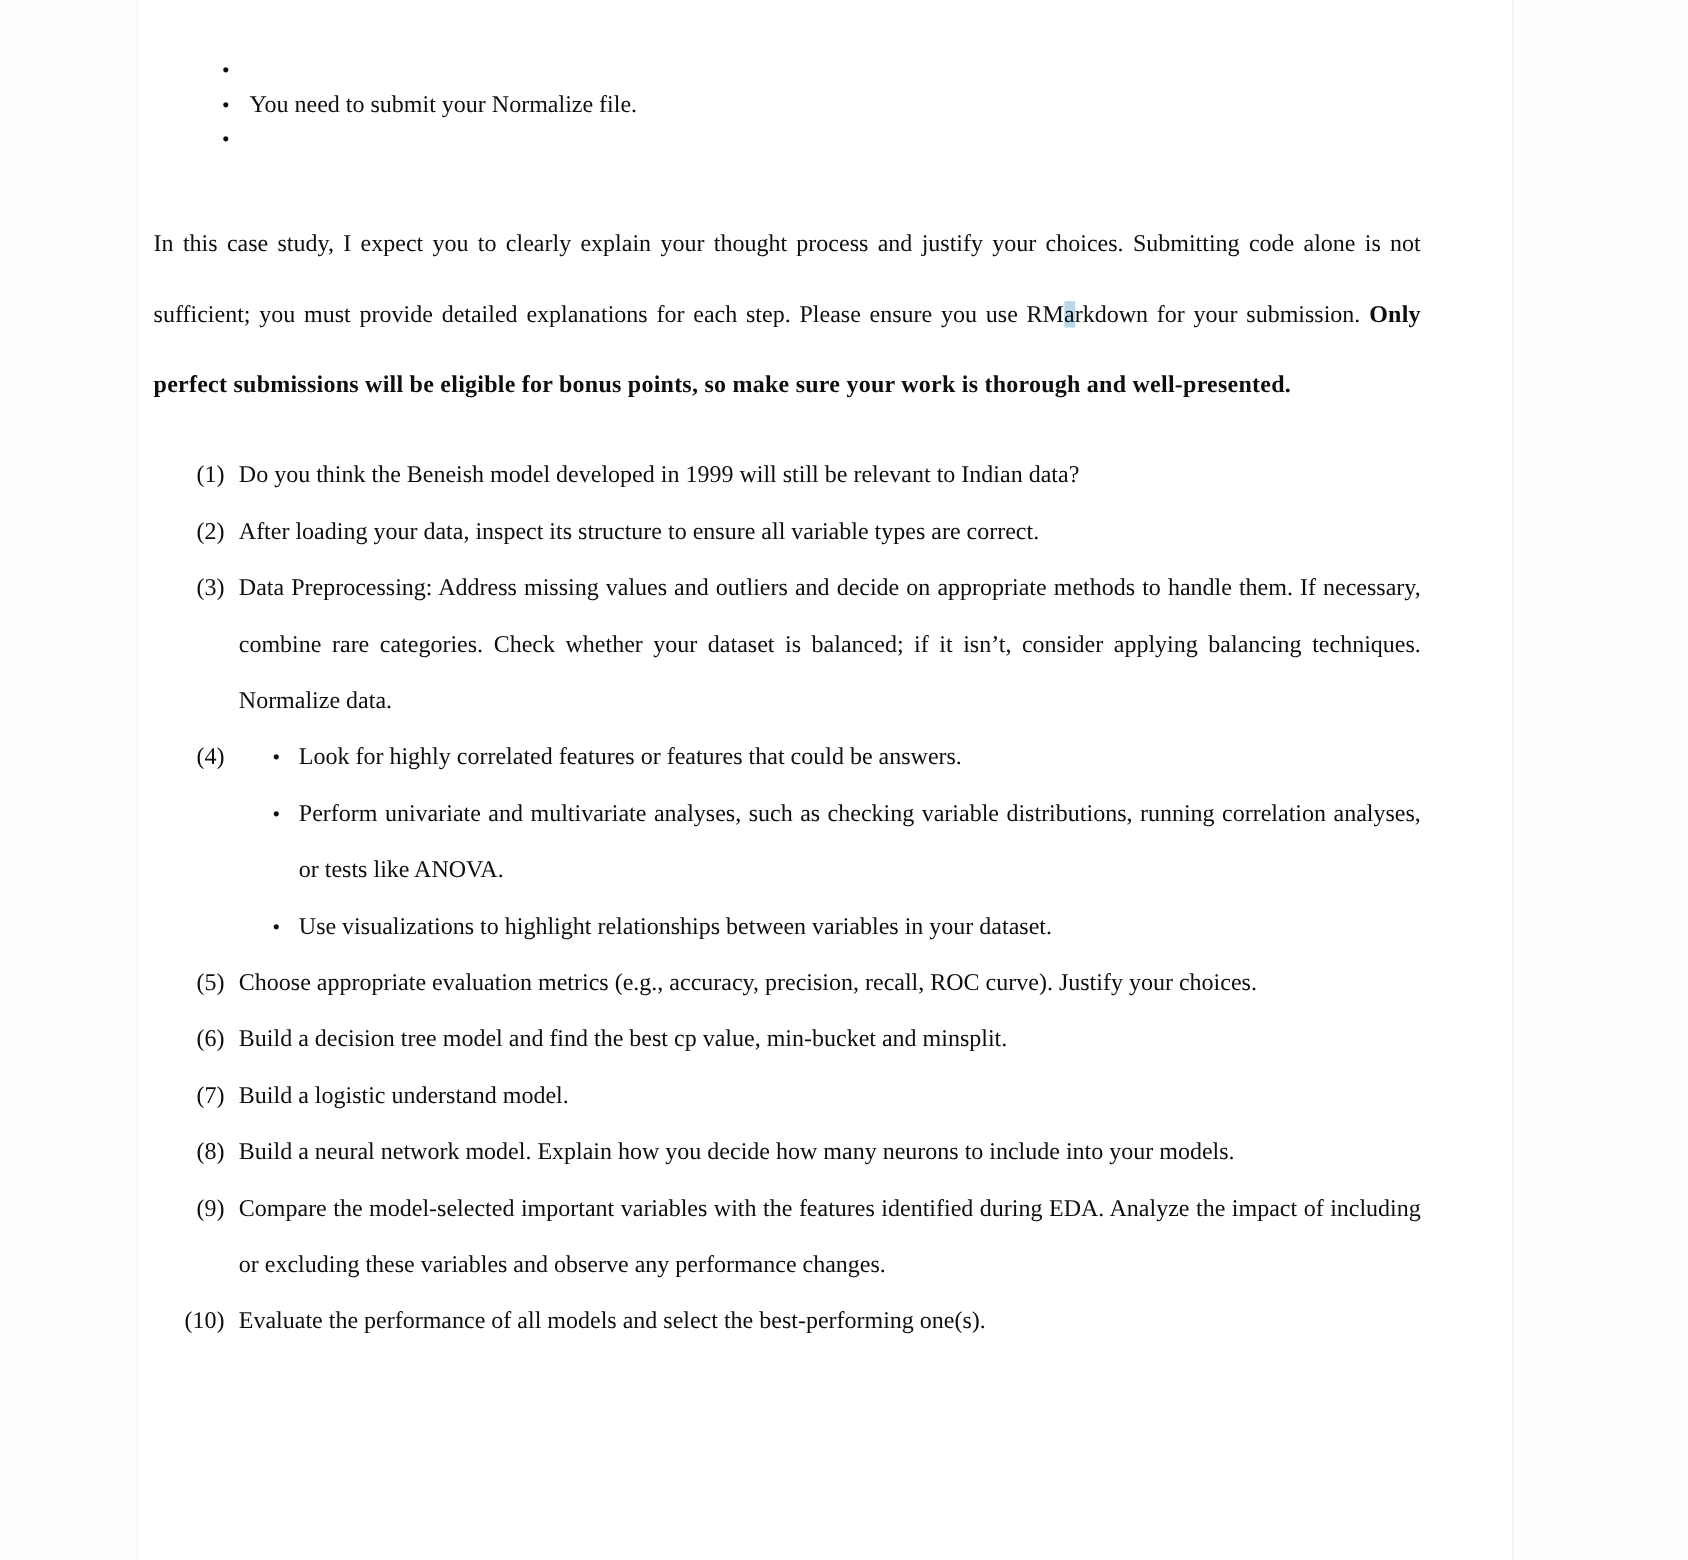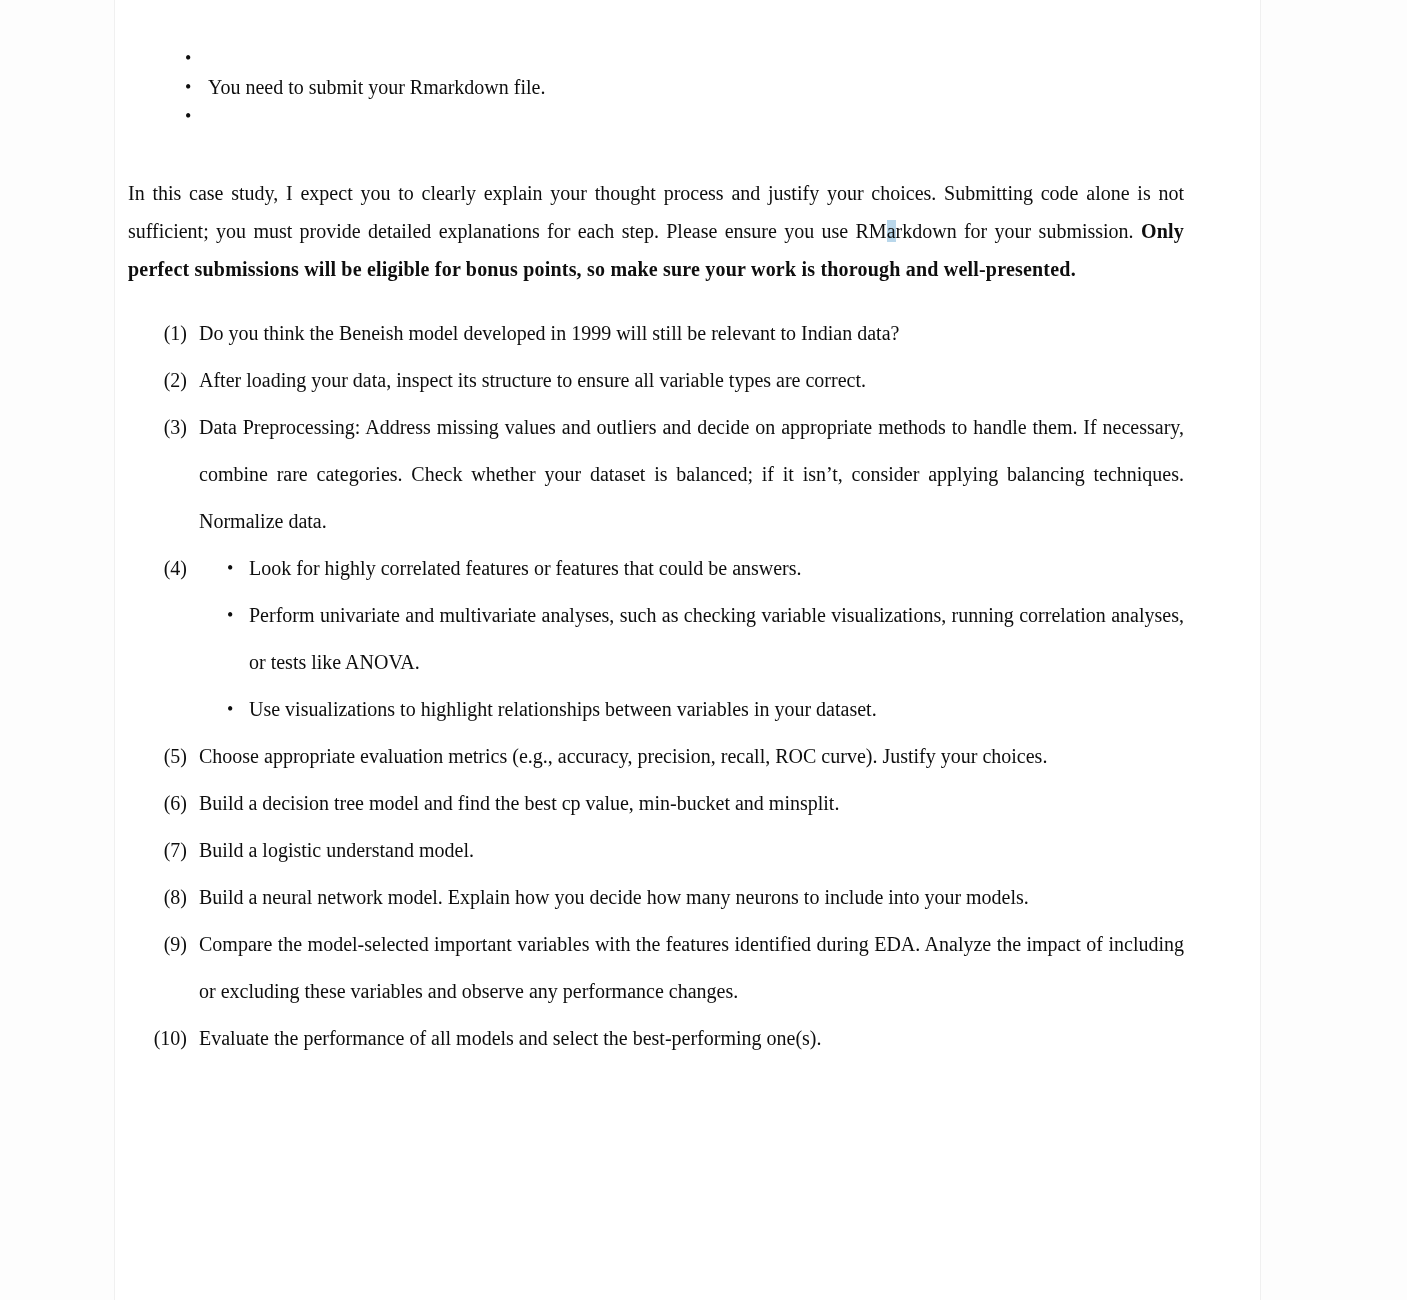--- a/index.html
+++ b/index.html
@@ -39,21 +39,21 @@
   .top-bullets li { display: flex; }
   .blt {
     flex: none;
     width: 23px;
     font-size: 18px;
   }
   
   .intro {
     margin: 43px 76px 0 13px;
     font-size: 20px;
-    line-height: 38px;
+    line-height: 59px;
     text-align: justify;
   }
   .intro strong { font-weight: bold; letter-spacing: 0.2px; }
   .hl { background: #b9d7eb; }
   
   .questions {
     list-style: none;
     margin: 22px 0 0 0;
     padding: 0 76px 0 38px;
     font-size: 20px;
@@ -82,21 +82,21 @@
 
 <div class="canvas">
   <div class="page">
 
     <ul class="top-bullets">
       <li>
         <span class="blt">•</span>
       </li>
       <li>
         <span class="blt">•</span>
-        <span>You need to submit your Rmarkdown file.</span>
+        <span>You need to submit your Normalize file.</span>
       </li>
       <li>
         <span class="blt">•</span>
       </li>
     </ul>
 
     <p class="intro"><span>In this case study, I expect you to clearly explain your thought process and justify your choices. Submitting code alone is not sufficient; you must provide detailed explanations for each step. Please ensure you use RM</span><span class="hl">a</span><span>rkdown for your submission. </span><strong>Only perfect submissions will be eligible for bonus points, so make sure your work is thorough and well-presented.</strong></p>
 
     <ol class="questions">
       <li class="q">
@@ -114,21 +114,21 @@
       <li class="q">
         <span class="qnum">(4)</span>
         <span class="qtext">
           <ul class="sub-bullets">
             <li>
               <span class="blt">•</span>
               <span>Look for highly correlated features or features that could be answers.</span>
             </li>
             <li>
               <span class="blt">•</span>
-              <span>Perform univariate and multivariate analyses, such as checking variable visualizations, running correlation analyses, or tests like ANOVA.</span>
+              <span>Perform univariate and multivariate analyses, such as checking variable distributions, running correlation analyses, or tests like ANOVA.</span>
             </li>
             <li>
               <span class="blt">•</span>
               <span>Use visualizations to highlight relationships between variables in your dataset.</span>
             </li>
           </ul>
         </span>
       </li>
       <li class="q">
         <span class="qnum">(5)</span>

